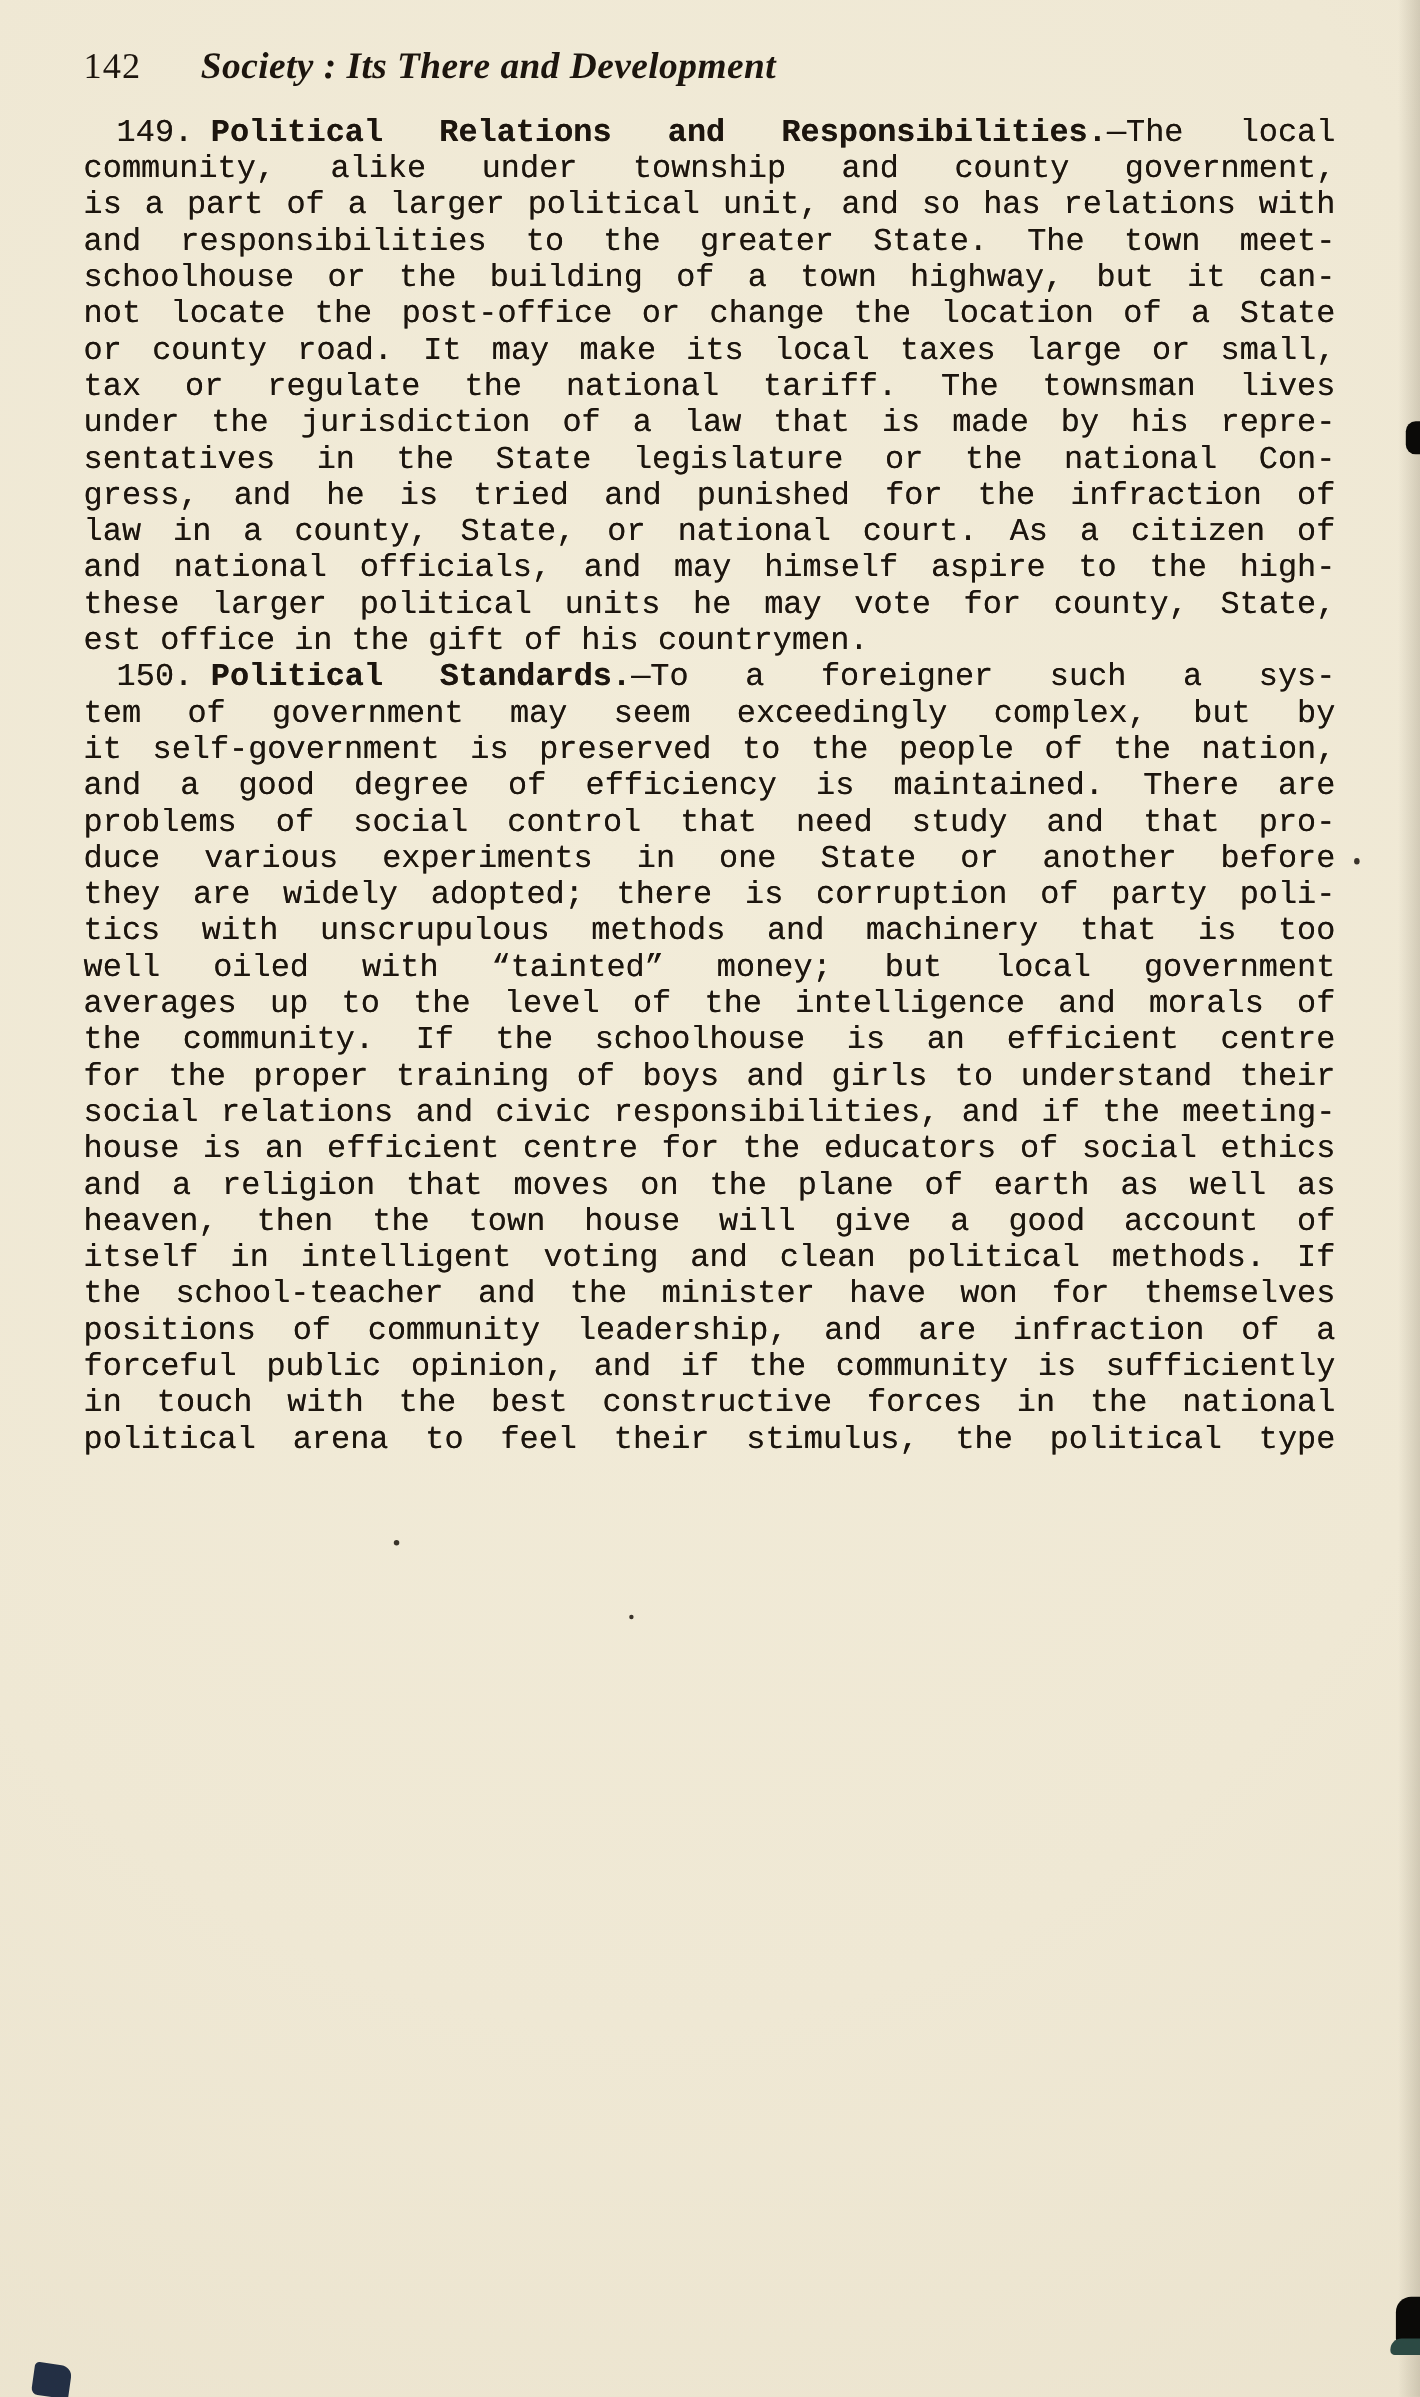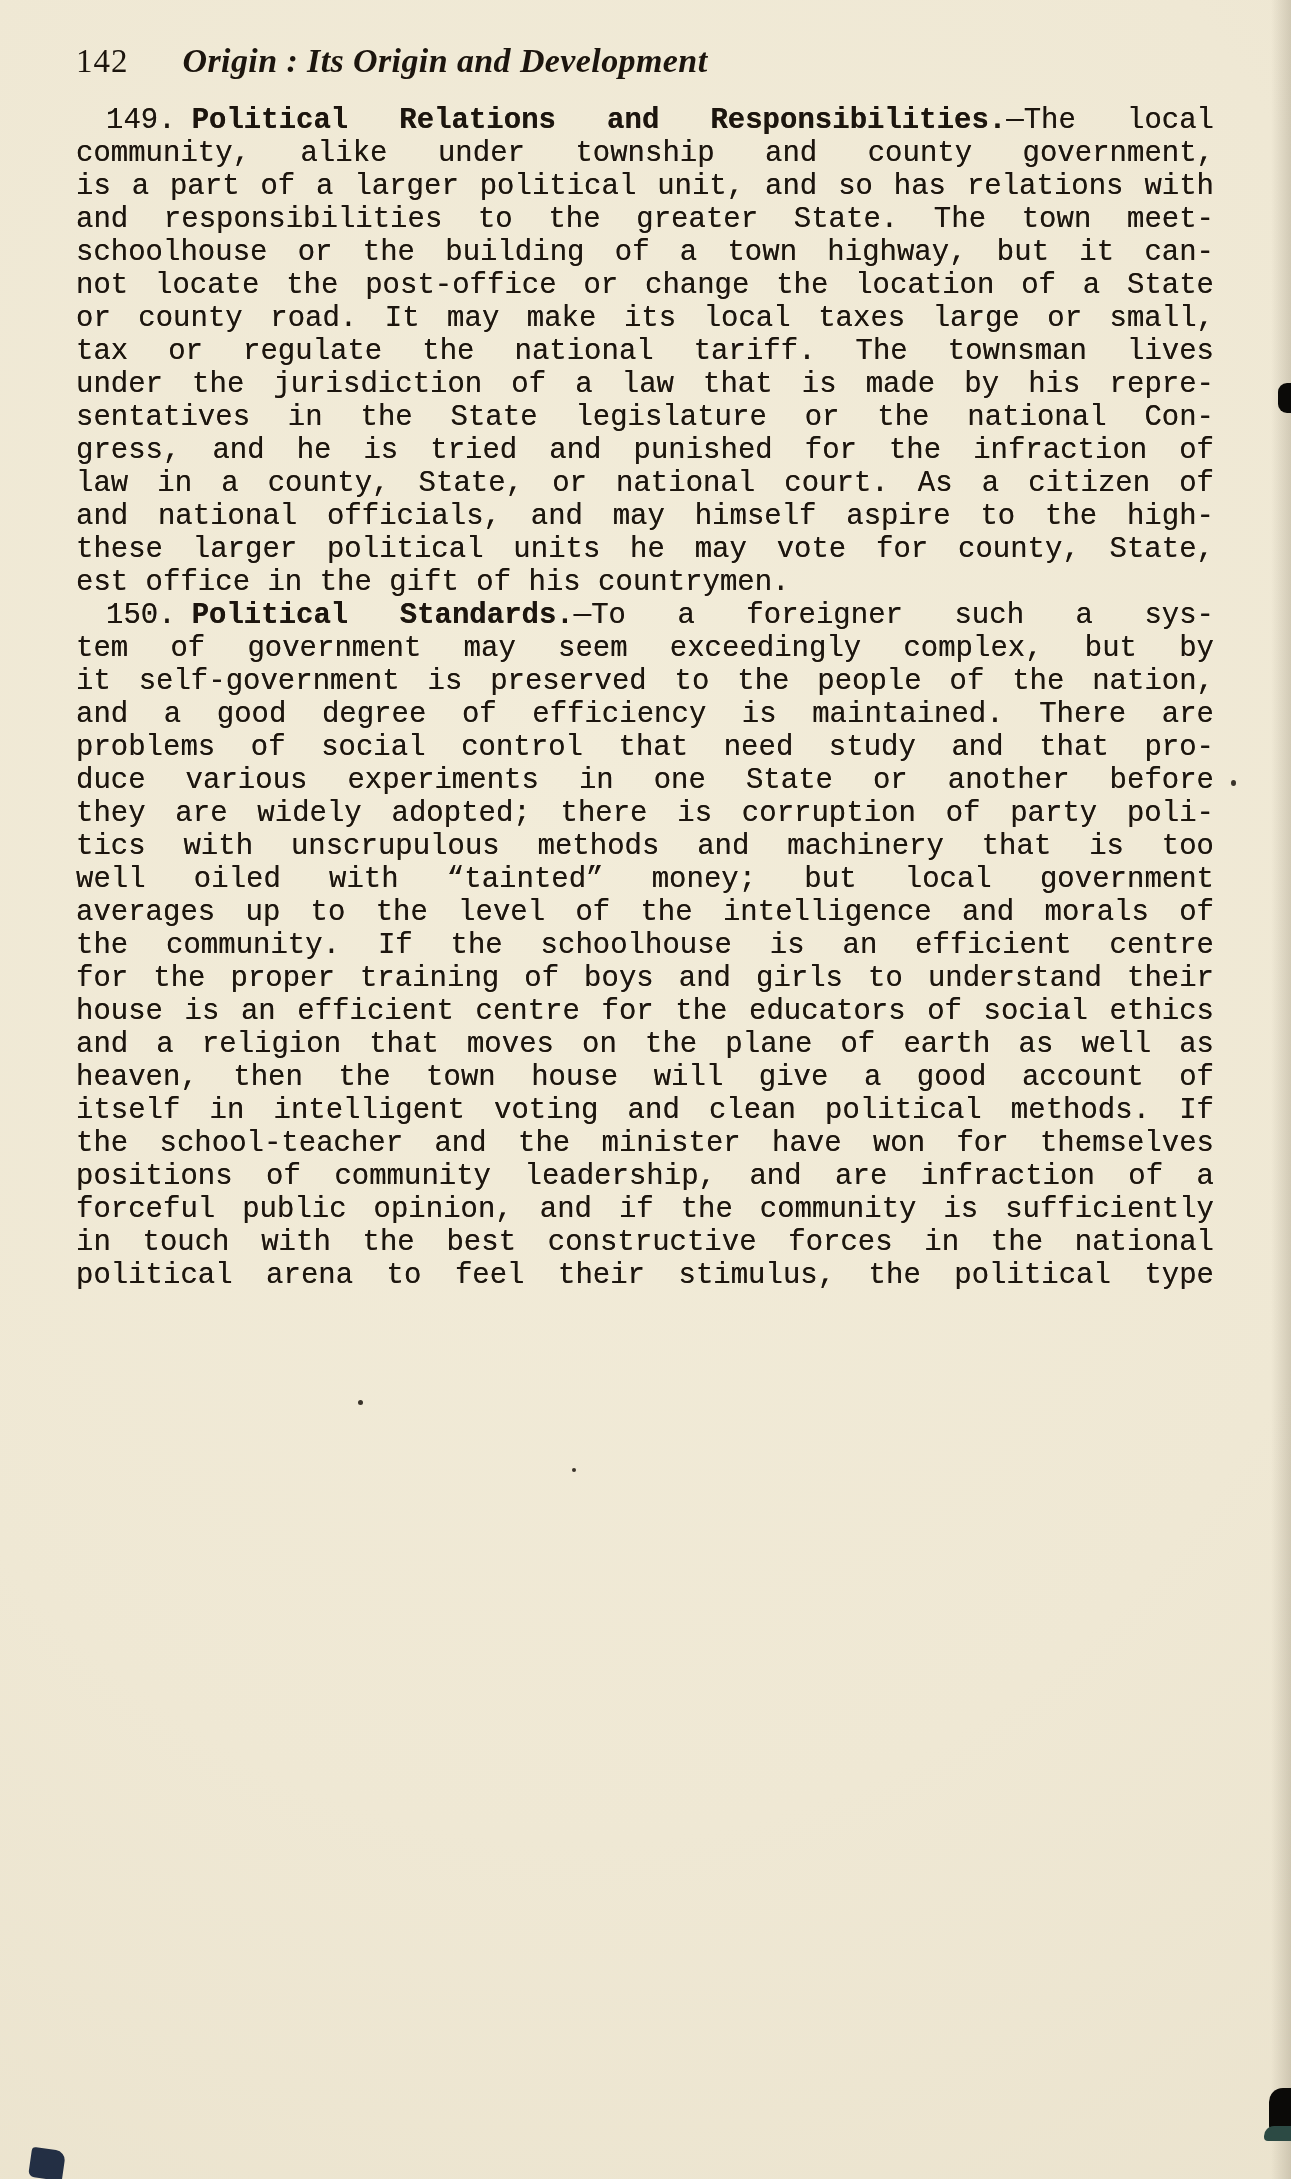--- a/index.html
+++ b/index.html
@@ -70,21 +70,21 @@
   .speck3 { left: 1231px; top: 780px; width: 5px; height: 6px; }
 </style>
 </head>
 <body>
 
 <div class="page">
   <div class="edge-shade"></div>
 
   <div class="header">
     <span class="pagenum">142</span>
-    <span class="runtitle">Origin : Its Origin and Development</span>
+    <span class="runtitle">Society : Its There and Development</span>
   </div>
 
   <div class="body" id="body-text">
       <div class="line first-line"><span class="sec-num">149.</span><span class="sec-head">Political Relations and Responsibilities.</span><span>—The local</span></div>
       <div class="line">community, alike under township and county government,</div>
       <div class="line">is a part of a larger political unit, and so has relations with</div>
       <div class="line">and responsibilities to the greater State. The town meet-</div>
       <div class="line">schoolhouse or the building of a town highway, but it can-</div>
       <div class="line">not locate the post-office or change the location of a State</div>
       <div class="line">or county road. It may make its local taxes large or small,</div>
@@ -101,20 +101,21 @@
       <div class="line">it self-government is preserved to the people of the nation,</div>
       <div class="line">and a good degree of efficiency is maintained. There are</div>
       <div class="line">problems of social control that need study and that pro-</div>
       <div class="line">duce various experiments in one State or another before</div>
       <div class="line">they are widely adopted; there is corruption of party poli-</div>
       <div class="line">tics with unscrupulous methods and machinery that is too</div>
       <div class="line">well oiled with “tainted” money; but local government</div>
       <div class="line">averages up to the level of the intelligence and morals of</div>
       <div class="line">the community. If the schoolhouse is an efficient centre</div>
       <div class="line">for the proper training of boys and girls to understand their</div>
+      <div class="line">social relations and civic responsibilities, and if the meeting-</div>
       <div class="line">house is an efficient centre for the educators of social ethics</div>
       <div class="line">and a religion that moves on the plane of earth as well as</div>
       <div class="line">heaven, then the town house will give a good account of</div>
       <div class="line">itself in intelligent voting and clean political methods. If</div>
       <div class="line">the school-teacher and the minister have won for themselves</div>
       <div class="line">positions of community leadership, and are infraction of a</div>
       <div class="line">forceful public opinion, and if the community is sufficiently</div>
       <div class="line">in touch with the best constructive forces in the national</div>
       <div class="line">political arena to feel their stimulus, the political type</div>
     </div>

